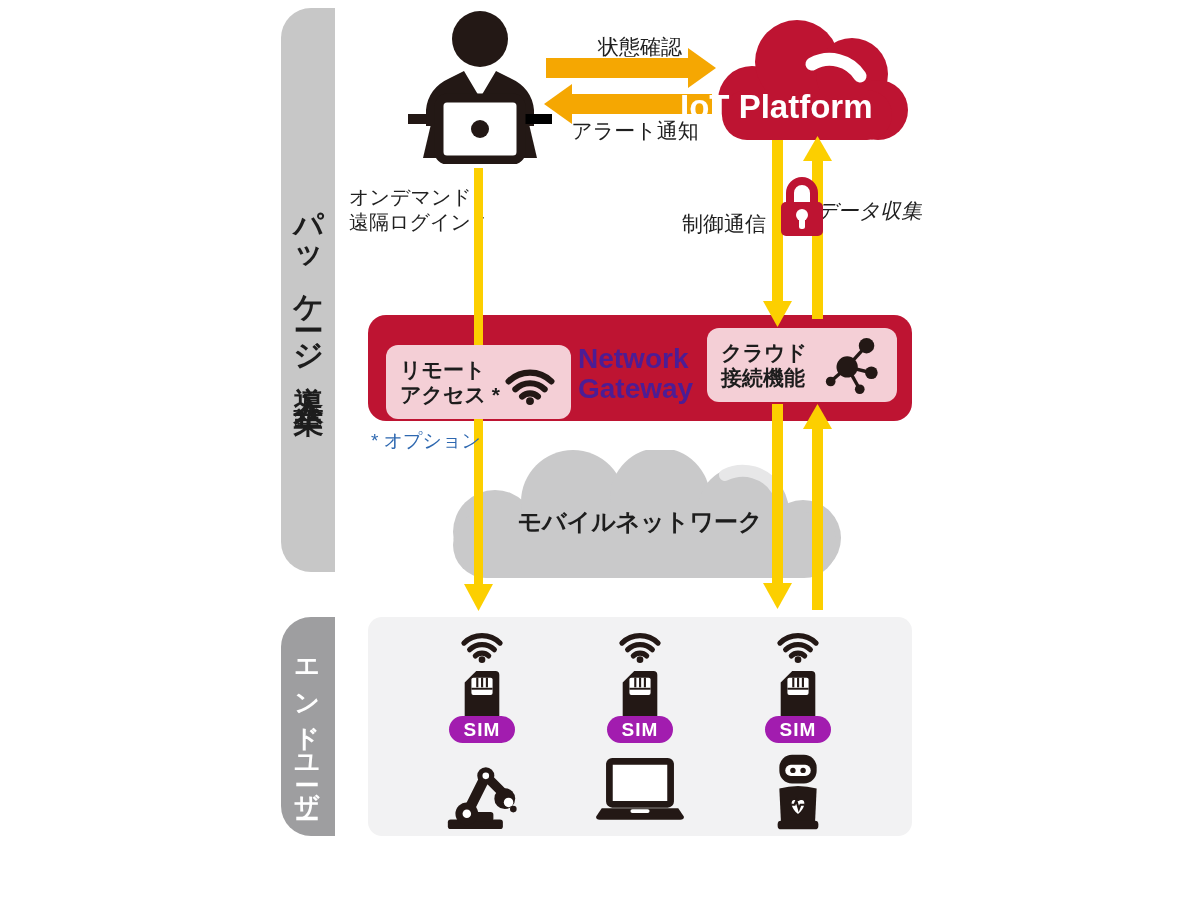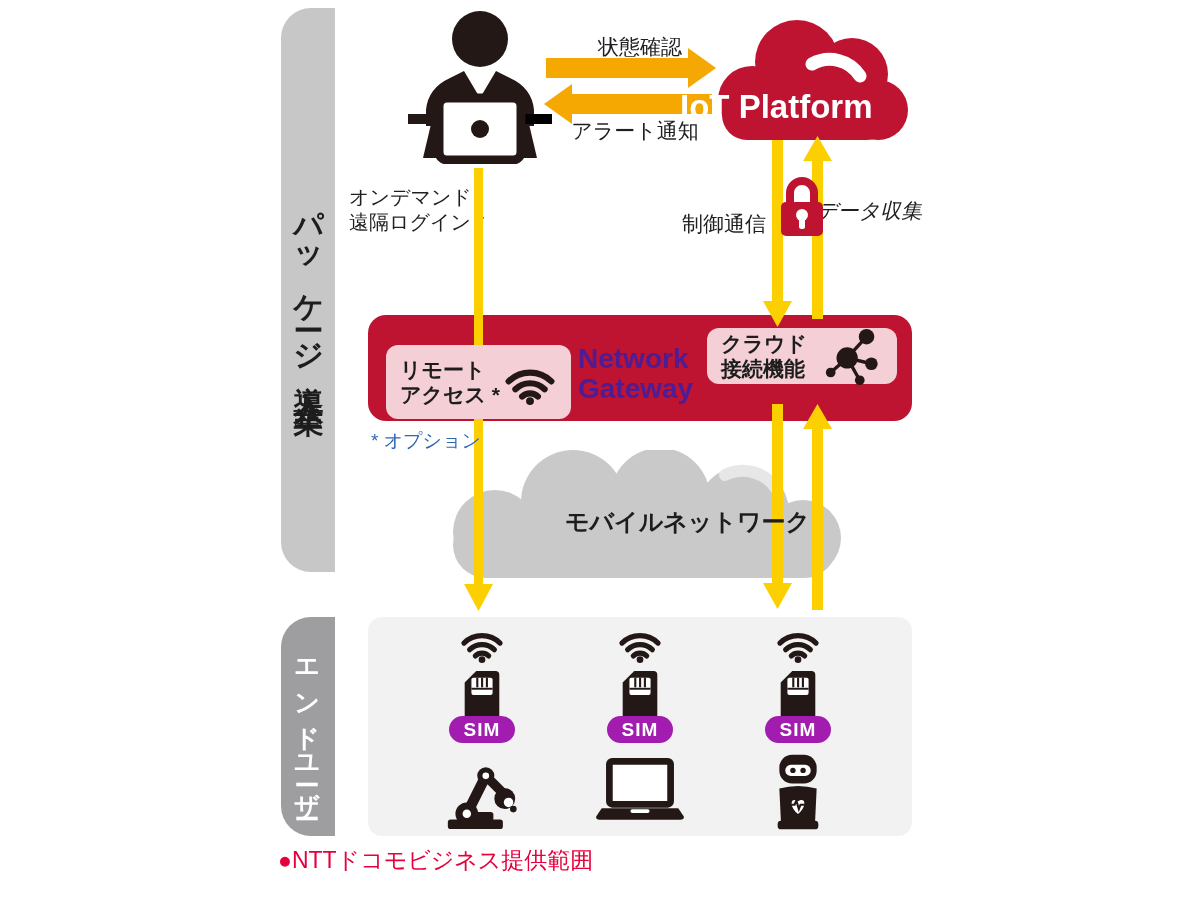--- a/index.html
+++ b/index.html
@@ -25,24 +25,24 @@
   .iot-cloud-label{left:680px;top:88px;width:212px;
       color:#ffffff;font-weight:bold;font-size:33px;z-index:3;}
   
   .gw-bar{left:368px;top:315px;width:544px;height:106px;background:#be1432;
           border-radius:18px;z-index:1;}
   .gw-title{left:578px;top:344px;width:140px;color:#4c1d95;font-weight:bold;
             font-size:28px;line-height:30px;z-index:3;}
   .pink-box{background:#f4cfd6;border-radius:12px;z-index:3;display:flex;
             align-items:center;justify-content:space-between;padding:0 14px;box-sizing:border-box;}
   .pink-left{left:386px;top:345px;width:185px;height:74px;}
-  .pink-right{left:707px;top:328px;width:190px;height:56px;}
+  .pink-right{left:707px;top:328px;width:190px;height:74px;}
   .pink-box .txt{font-weight:bold;font-size:21px;line-height:25px;color:#1d1d1d;}
   
-  .mobile-label{left:470px;top:506px;width:340px;text-align:right;font-weight:bold;
+  .mobile-label{left:470px;top:506px;width:340px;text-align:center;font-weight:bold;
                 font-size:24px;color:#1d1d1d;z-index:3;}
   
   .eu-panel{left:368px;top:617px;width:544px;height:219px;background:#f2f2f3;
             border-radius:14px;z-index:1;}
   .eu-col{position:absolute;top:0;width:110px;height:219px;display:flex;
           flex-direction:column;align-items:center;}
   .eu-col.c1{left:59px;} .eu-col.c2{left:217px;} .eu-col.c3{left:375px;}
   .sim-badge{width:66px;height:27px;margin-top:-4px;background:#a21caf;border-radius:14px;
              color:#ffffff;font-weight:bold;font-size:19px;line-height:27px;
              text-align:center;letter-spacing:1px;}
@@ -289,15 +289,14 @@
         <circle cx="30" cy="20.5" r="3.2" fill="#231815"></circle>
           <circle cx="42" cy="20.5" r="3.2" fill="#231815"></circle>
         <path d="M14,42 Q36,36 58,42 L56,84 L16,84 Z" fill="#231815"></path>
         <rect x="12" y="80" width="48" height="10" rx="4" fill="#231815"></rect>
         <path d="M36,72 C25,63 27,51 36,57 C45,51 47,63 36,72" fill="#ffffff"></path>
         <polyline points="28,61 32,61 34,56 37,66 39,61 44,61" stroke="#231815" stroke-width="2.5" fill="none"></polyline>
       </svg>
     </div>
   </div>
 
-  <div class="abs footer-note" style="left:278px;top:845px;">●NTTドコモビジネス提供範囲</div>
 
 </div>
 
 </body></html>

